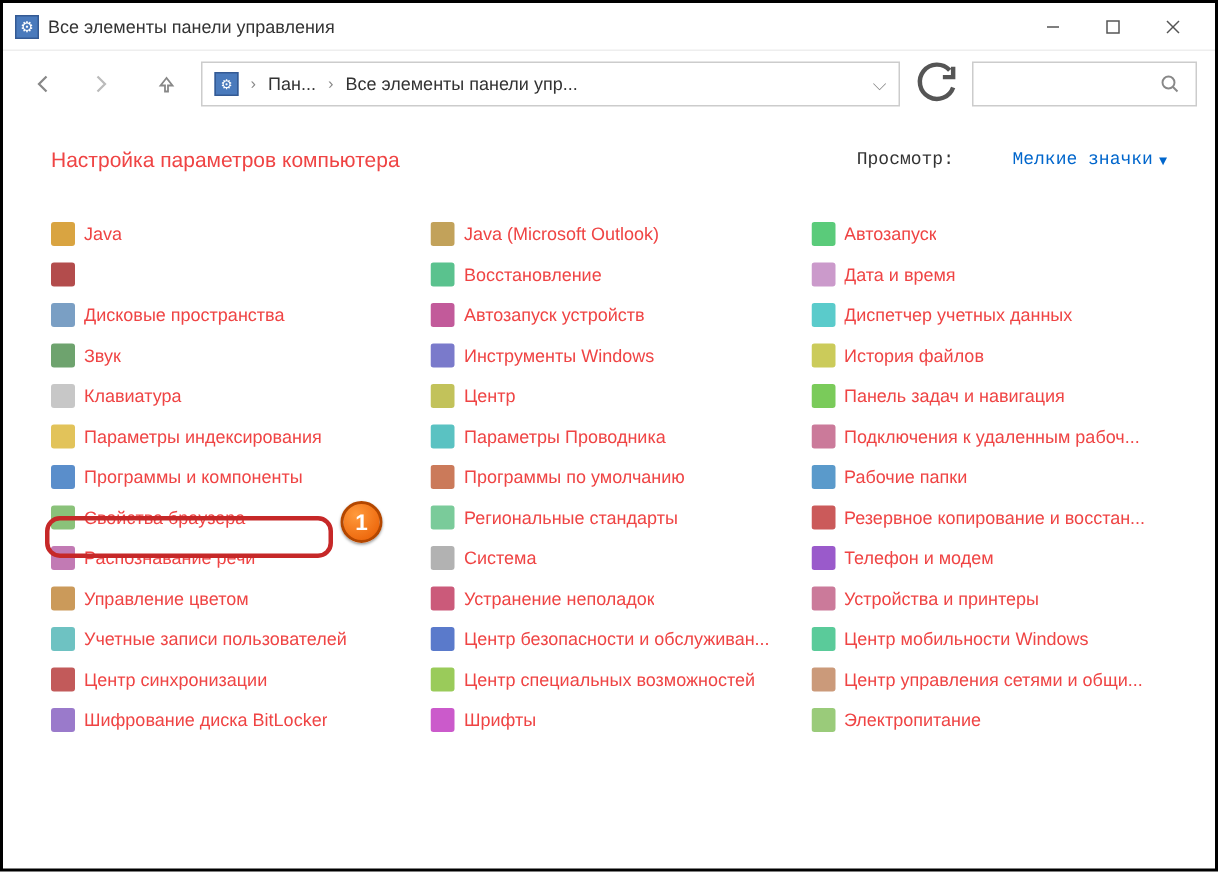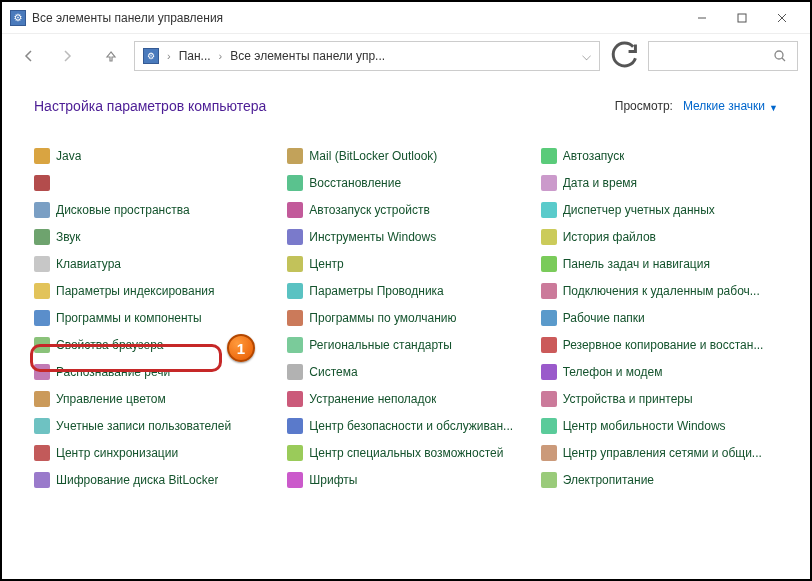--- a/index.html
+++ b/index.html
@@ -92,26 +92,26 @@
 
   
   .heading-row {
     display: flex;
     align-items: center;
     padding: 20px 32px 10px 32px;
   }
   .heading-row h1 {
     font-size: 14px;
     font-weight: 400;
-    color: #4c1d95;
+    color: #ef4444;
     margin: 0;
   }
-  .view-area { margin-left: auto; display: flex; align-items: center; gap: 10px; }
+  .view-area { margin-left: auto; display: flex; align-items: center; gap: 10px; font-family: Liberation Mono, monospace; }
   .view-label { color: #333; }
-  .view-link { color: #0066cc; display: inline-flex; align-items: flex-end; gap: 4px; }
+  .view-link { color: #0066cc; display: inline-flex; align-items: flex-end; gap: 4px; margin-left: 29px; }
   .view-link .tri { font-size: 9px; color: #0066cc; }
 
   
   .items {
     padding: 18px 32px 20px 32px;
     display: grid;
     grid-template-columns: repeat(3, 1fr);
     column-gap: 16px;
   }
   .col { display: flex; flex-direction: column; }
@@ -127,21 +127,21 @@
     position: relative;
   }
   .item .ico {
     width: 16px; height: 16px;
     flex-shrink: 0;
     border-radius: 2px;
     display: inline-flex; align-items: center; justify-content: center;
     font-size: 10px;
   }
   .item .lbl {
-    color: #14532d;
+    color: #ef4444;
     overflow: hidden;
     text-overflow: ellipsis;
     max-width: 100%;
   }
 
   
   .highlight {
     position: absolute;
     border: 3px solid #c62828;
     border-radius: 10px;
@@ -304,21 +304,21 @@
         <span class="lbl">Центр синхронизации</span>
       </div>
       <div class="item">
         <span class="ico i13"></span>
         <span class="lbl">Шифрование диска BitLocker</span>
       </div>
     </div>
     <div class="col">
       <div class="item">
         <span class="ico i14"></span>
-        <span class="lbl">Mail (BitLocker Outlook)</span>
+        <span class="lbl">Java (Microsoft Outlook)</span>
       </div>
       <div class="item">
         <span class="ico i15"></span>
         <span class="lbl">Восстановление</span>
       </div>
       <div class="item">
         <span class="ico i16"></span>
         <span class="lbl">Автозапуск устройств</span>
       </div>
       <div class="item">

